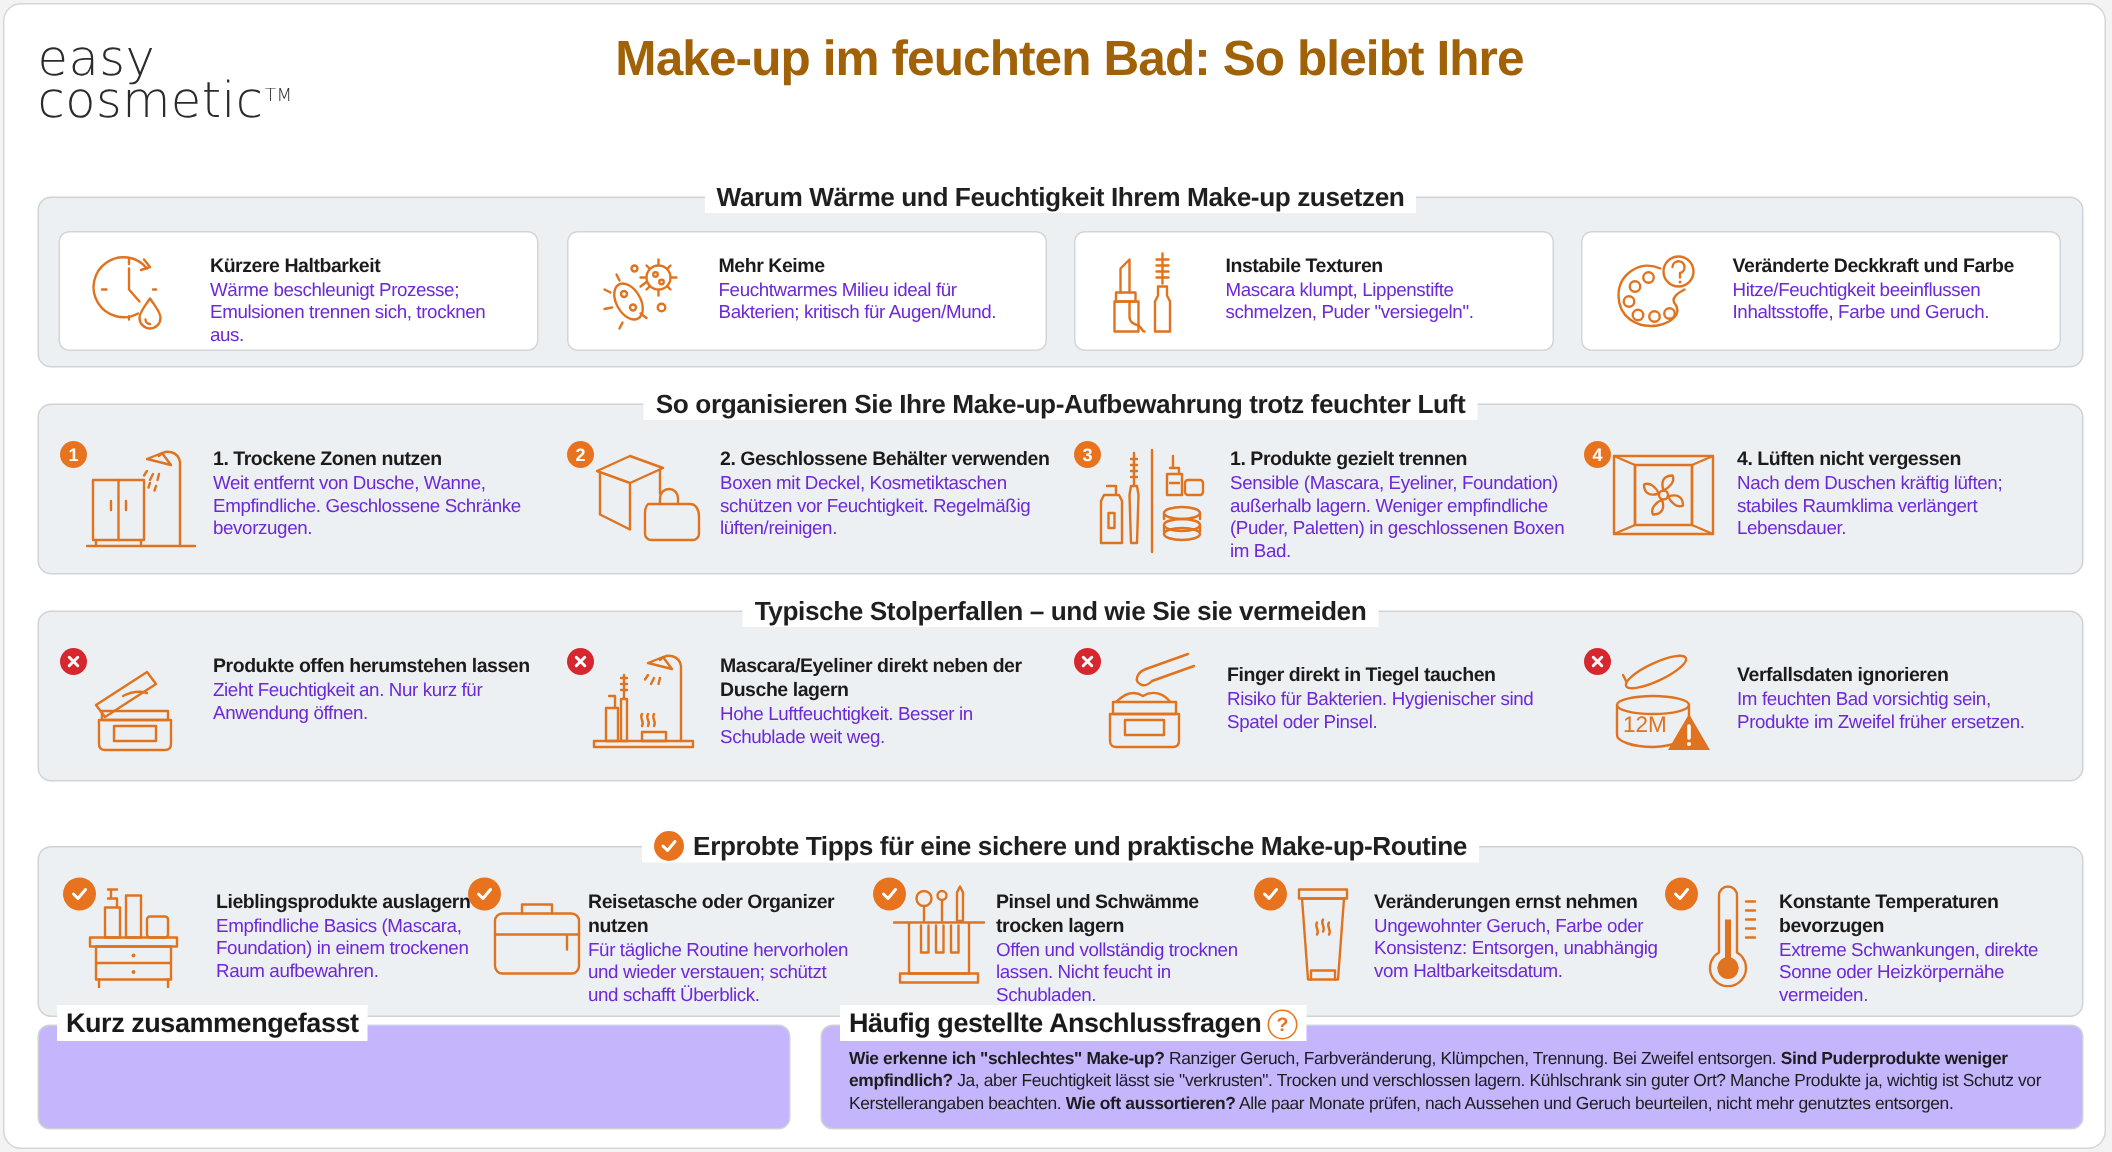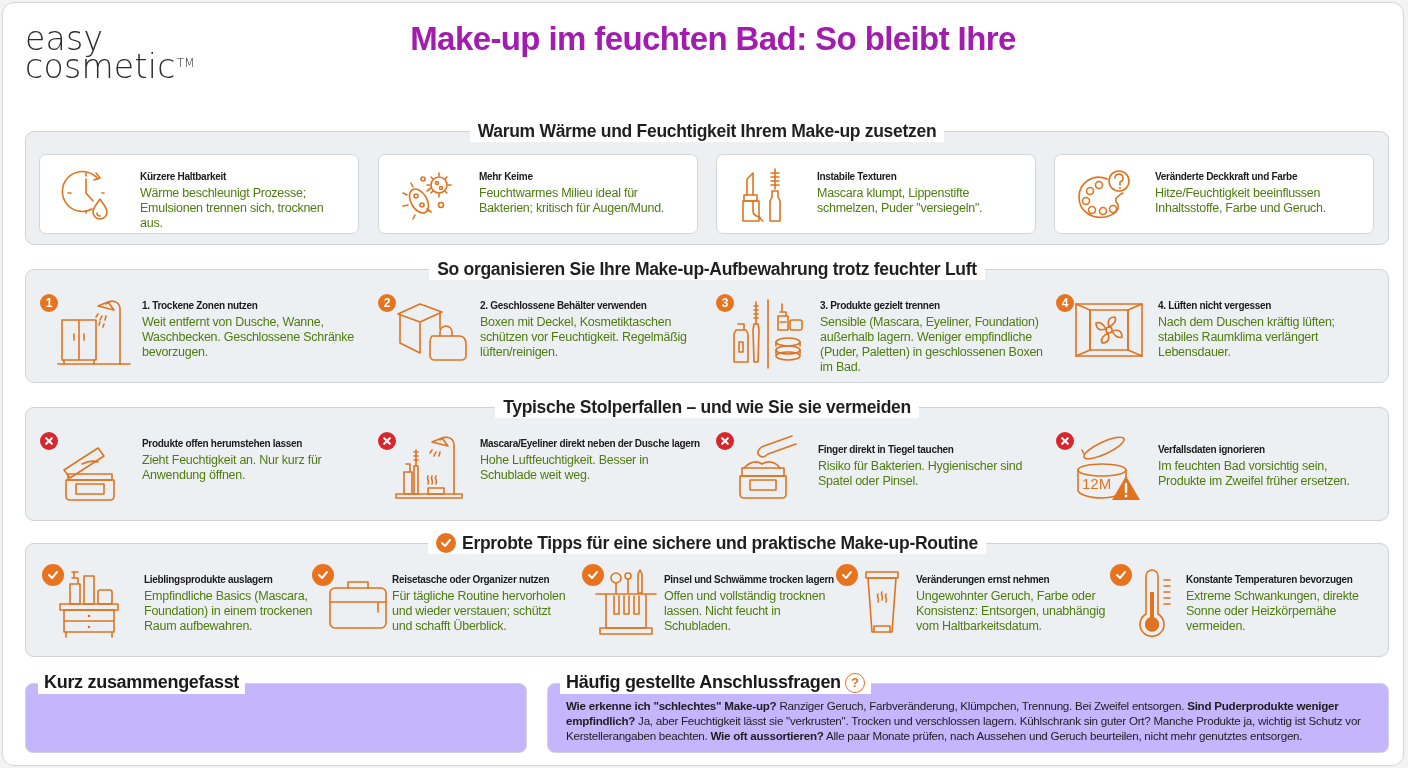--- a/index.html
+++ b/index.html
@@ -14,21 +14,21 @@
   .logo {
     position: absolute; left: 22px; top: 22px; width: 200px;
     font-family: "DejaVu Sans", sans-serif; font-weight: 300; color: #2b2b2b;
     font-size: 33px; line-height: 28px; letter-spacing: 0.3px;
   }
   .logo .tm { font-size: 12px; vertical-align: top; position: relative; top: -4px; margin-left: 1px; }
 
   .title {
     position: absolute; left: 330px; top: 16px; width: 760px; text-align: center;
     font-family: "Liberation Sans", sans-serif; font-weight: 700; font-size: 33px;
-    line-height: 40px; color: #a21caf; letter-spacing: -0.6px;
+    line-height: 40px; color: #a16207; letter-spacing: -0.6px;
   }
 
   .section {
     position: absolute; left: 22px; width: 1364px;
     background: #edf0f2; border: 1.5px solid #cfd3d6; border-radius: 9px;
   }
   .section-heading {
     position: absolute; top: -12px; left: 0; right: 0; text-align: center; pointer-events: none;
   }
   .section-heading span.lbl {
@@ -44,26 +44,26 @@
 
   
   .card {
     position: absolute; top: 22px; height: 80px; width: 320px;
     background: #ffffff; border: 1px solid #d3d6d9; border-radius: 7px;
   }
   .card .icon { position: absolute; left: 18px; top: 10px; width: 62px; height: 60px; }
   .card .txt { position: absolute; left: 100px; top: 14px; right: 10px; }
 
   .item-title {
-    font-family: "Liberation Sans", sans-serif; font-weight: 700; font-size: 10px;
+    font-family: "Liberation Sans", sans-serif; font-weight: 700; font-size: 13px;
     line-height: 16px; color: #1b1b1b; letter-spacing: -0.3px;
   }
   .item-desc {
     font-family: "Liberation Sans", sans-serif; font-size: 12.5px; line-height: 15px;
-    color: #4d7c0f; letter-spacing: -0.25px; margin-top: 1px;
+    color: #6d28d9; letter-spacing: -0.25px; margin-top: 1px;
   }
 
   .cell { position: absolute; }
   .cell .icon { position: absolute; }
   .cell .txt { position: absolute; }
 
   .badge-num {
     position: absolute; width: 18px; height: 18px; border-radius: 50%;
     background: #e8731f; color: #fff; font-size: 12px; font-weight: 700; line-height: 18px; text-align: center;
     font-family: "Liberation Sans", sans-serif;
@@ -208,21 +208,21 @@
           <rect class="o" x="8" y="26" width="34" height="40"></rect>
           <path class="o" d="M25 26 v40 M20 40 v6 M30 40 v6 M10 66 v4 M40 66 v4"></path>
           <path class="o" d="M66 70 v-56 a8 8 0 0 0 -14 -4"></path>
           <path class="o" d="M44 12 l10 -4 6 8 z"></path>
           <path class="o" d="M44 20 l-2 3 M48 22 l-2 4 M52 22 l-1 4 M46 28 l-1 3 M50 30 l-1 3"></path>
           <path class="o" d="M4 70 h72"></path>
         </svg>
       </div>
       <div class="txt" style="left:106px;top:6px;width:220px;">
         <div class="item-title">1. Trockene Zonen nutzen</div>
-        <div class="item-desc">Weit entfernt von Dusche, Wanne, Waschbecken. Geschlossene Schränke bevorzugen.</div>
+        <div class="item-desc">Weit entfernt von Dusche, Wanne, Empfindliche. Geschlossene Schränke bevorzugen.</div>
       </div>
     </div>
 
     <div class="cell" style="left:350px;top:22px;width:330px;height:80px;">
       <div class="badge-num" style="left:2px;top:2px;">2</div>
       <div class="icon" style="left:16px;top:4px;">
         <svg width="80" height="70" viewBox="0 0 80 70">
           <path class="o" d="M6 18 l22 -10 22 8 -22 10 z"></path>
           <path class="o" d="M8 19 v28 l20 10 v-30 M48 17 v16"></path>
           <path class="o" d="M40 40 h28 c4 0 6 4 6 8 v12 c0 2 -2 4 -4 4 h-28 c-2 0 -4 -2 -4 -4 v-14 c0 -4 2 -6 2 -6 z"></path>
@@ -245,21 +245,21 @@
           <path class="o" d="M50 22 h10 v14 h-10 z M52 18 h6 v4 M54 10 v8 M52 28 h6"></path>
           <rect class="o" x="62" y="26" width="12" height="10" rx="2"></rect>
           <ellipse class="o" cx="60" cy="48" rx="12" ry="4"></ellipse>
           <path class="o" d="M48 48 v4 M72 48 v4"></path>
             <ellipse class="o" cx="60" cy="56" rx="12" ry="4"></ellipse>
           <path class="o" d="M48 56 v4 M72 56 v4"></path>
             <ellipse class="o" cx="60" cy="62" rx="12" ry="4"></ellipse>
         </svg>
       </div>
       <div class="txt" style="left:106px;top:6px;width:230px;">
-        <div class="item-title">3. Produkte gezielt trennen</div>
+        <div class="item-title">1. Produkte gezielt trennen</div>
         <div class="item-desc">Sensible (Mascara, Eyeliner, Foundation) außerhalb lagern. Weniger empfindliche (Puder, Paletten) in geschlossenen Boxen im Bad.</div>
       </div>
     </div>
 
     <div class="cell" style="left:1028px;top:22px;width:330px;height:80px;">
       <div class="badge-num" style="left:2px;top:2px;">4</div>
       <div class="icon" style="left:20px;top:8px;">
         <svg width="70" height="60" viewBox="0 0 70 60">
           <path class="o" d="M2 4 l14 6 v40 l-14 6 z"></path>
           <path class="o" d="M68 4 l-14 6 v40 l14 6 z"></path>
@@ -350,21 +350,21 @@
         </svg>
         <span style="position:absolute;left:10px;top:43px;font-size:15px;color:#e0731f;font-family:'Liberation Sans',sans-serif;">12M</span>
       </div>
       <div class="txt" style="left:104px;top:12px;width:220px;">
         <div class="item-title">Verfallsdaten ignorieren</div>
         <div class="item-desc">Im feuchten Bad vorsichtig sein, Produkte im Zweifel früher ersetzen.</div>
       </div>
     </div>
   </div>
 
-  <div class="section" style="top:540px;height:114px;">
+  <div class="section" style="top:561px;height:114px;">
     <div class="section-heading"><span class="lbl"><span class="heading-check"><svg width="14" height="14" viewBox="0 0 14 14">
               <path d="M3 7 l3 3 5 -6" stroke="#fff" stroke-width="2" fill="none" stroke-linecap="round" stroke-linejoin="round"></path>
             </svg></span><span>Erprobte Tipps für eine sichere und praktische Make-up-Routine</span></span></div>
 
     <div class="cell" style="left:12px;top:18px;width:270px;height:90px;">
       <div class="badge-check" style="left:4px;top:2px;">
           <svg width="14" height="14" viewBox="0 0 14 14">
             <path d="M3 7 l3 3 5 -6" stroke="#fff" stroke-width="2" fill="none" stroke-linecap="round" stroke-linejoin="round"></path>
           </svg>
         </div>

